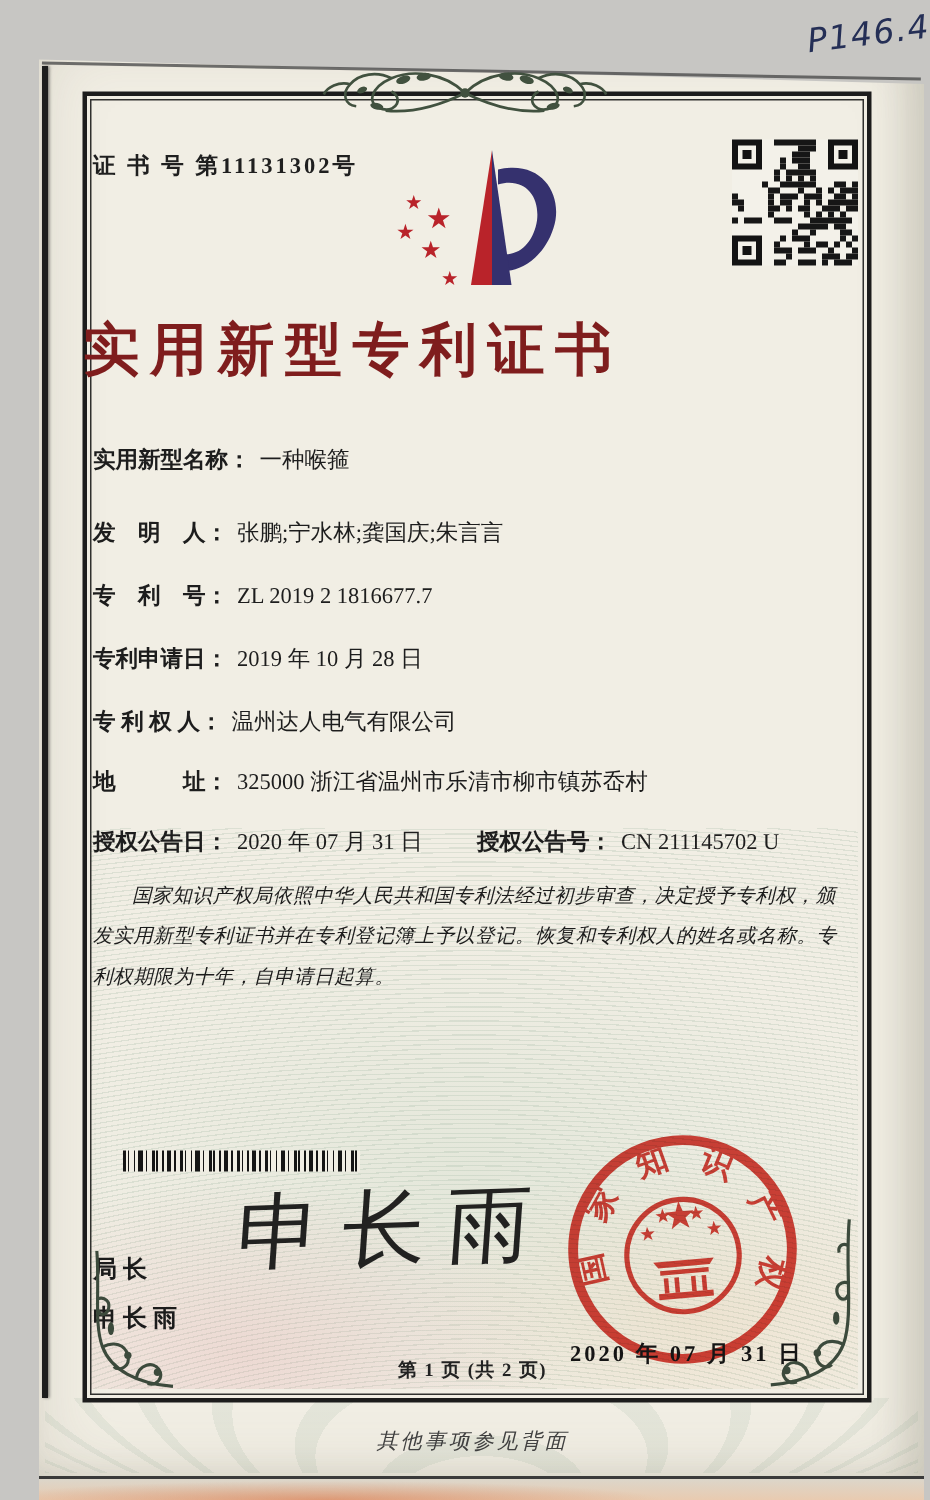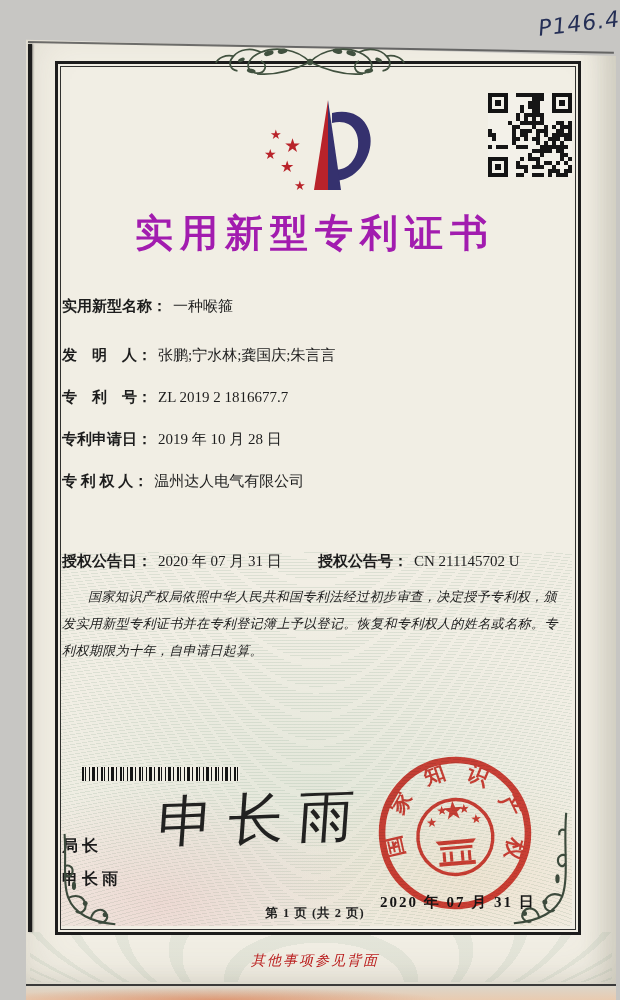--- a/index.html
+++ b/index.html
@@ -42,22 +42,22 @@
   .certno{position:absolute;left:62px;top:101px;font-size:15px;letter-spacing:2px;font-weight:600;color:#1f1f1f;}
 
   .logo{position:absolute;left:246px;top:97px;width:132px;height:97px;}
   .qr{position:absolute;left:488px;top:93px;width:84px;height:84px;background:#f3f1e9;}
   .qr-cells{position:absolute;inset:0;}
   .qr-cells i{position:absolute;width:4px;height:4px;background:#161616;}
   .finder{position:absolute;width:20px;height:20px;border:4px solid #131313;background:#f3f1e9;box-sizing:border-box;}
   .finder::after{content:"";position:absolute;left:3px;top:3px;width:6px;height:6px;background:#131313;}
   .finder.tl{left:0;top:0}.finder.tr{right:0;top:0}.finder.bl{left:0;bottom:0}
 
-  .title{position:absolute;left:55px;top:208px;width:520px;text-align:center;
-         font-size:38px;font-weight:700;letter-spacing:7px;color:#a21caf;}
+  .title{position:absolute;left:55px;top:208px;width:520px;
+         font-size:38px;font-weight:700;letter-spacing:7px;color:#7f1d1d;}
 
   .frow{position:absolute;left:62px;font-size:15px;white-space:nowrap;color:#1d1d1d;}
   .frow .lab{font-weight:700;}
   .frow .val{font-weight:500;margin-left:6px;}
   .r1{top:297px}.r2{top:346px}.r3{top:388px}.r4{top:430px}.r5{top:472px}.r6{top:512px}.r7{top:552px}
   .grant2{position:absolute;left:256px;top:0;}
 
   .paras{position:absolute;left:62px;top:583px;width:506px;font-size:13px;line-height:27px;
          letter-spacing:.4px;color:#1c1c1c;font-style:italic;}
   .paras p{margin:0;text-indent:2em;}
@@ -73,21 +73,21 @@
   .signature{position:absolute;left:158px;top:782px;font-size:56px;color:#121212;letter-spacing:14px;
              transform:rotate(-2deg) skewX(-6deg);font-weight:400;opacity:.92;white-space:nowrap;}
 
   .seal{position:absolute;left:374px;top:752px;width:162px;height:162px;transform:rotate(-5deg);
         opacity:.92;mix-blend-mode:multiply;}
   .sealdate{position:absolute;left:380px;top:893px;font-size:15px;letter-spacing:2px;color:#151515;font-weight:600;}
 
   .pageind{position:absolute;left:55px;top:905px;width:520px;text-align:center;font-size:12.5px;
            letter-spacing:1px;color:#222;font-weight:600;}
   .backnote{position:absolute;left:55px;top:952px;width:520px;text-align:center;font-size:14px;
-            font-style:italic;color:#b91c1c;letter-spacing:2px;}
+            font-style:italic;color:#404040;letter-spacing:2px;}
 
   .orn-top{position:absolute;left:212px;top:43px;width:196px;height:38px;}
   .orn-bl{position:absolute;left:58px;top:834px;width:62px;height:94px;}
   .orn-br{position:absolute;left:510px;top:812px;width:62px;height:116px;transform:scaleX(-1);}
 </style>
 </head>
 <body>
 
 <div class="stage">
 
@@ -117,20 +117,21 @@
           <ellipse cx="30" cy="17" rx="3.6" ry="2" transform="rotate(-24 30 17)"></ellipse>
         </g>
       </g>
       <use href="#ornL" transform="translate(200,0) scale(-1,1)"></use>
       <circle cx="100" cy="19" r="3.2" fill="#41513f"></circle>
     </svg>
   </div>
 
   <div class="handwrite">P146.40</div>
 
+  <div class="certno">证 书 号 第11131302号</div>
 
   <div class="logo">
     <svg viewBox="0 0 132 97" width="132" height="97">
       <g fill="#b9232a" font-family="'DejaVu Sans',sans-serif">
         <text x="24" y="42" font-size="13">★</text>
         <text x="38" y="55" font-size="19">★</text>
         <text x="18" y="62" font-size="14">★</text>
         <text x="34" y="75" font-size="16">★</text>
         <text x="48" y="93" font-size="13">★</text>
       </g>
@@ -305,20 +306,23 @@
   </div>
   <div class="frow r3">
     <span class="lab">专　利　号：</span><span class="val">ZL 2019 2 1816677.7</span>
   </div>
   <div class="frow r4">
     <span class="lab">专利申请日：</span><span class="val">2019 年 10 月 28 日</span>
   </div>
   <div class="frow r5">
     <span class="lab">专 利 权 人：</span><span class="val">温州达人电气有限公司</span>
   </div>
+  <div class="frow r6">
+    <span class="lab">地　　　址：</span><span class="val">325000 浙江省温州市乐清市柳市镇苏岙村</span>
+  </div>
   <div class="frow r7">
     <span class="lab">授权公告日：</span><span class="val">2020 年 07 月 31 日</span>
     <span class="grant2">
       <span class="lab">授权公告号：</span><span class="val">CN 211145702 U</span>
     </span>
   </div>
 
   <div class="paras">
     <p>国家知识产权局依照中华人民共和国专利法经过初步审查，决定授予专利权，颁发实用新型专利证书并在专利登记簿上予以登记。恢复和专利权人的姓名或名称。专利权期限为十年，自申请日起算。</p>
   </div>

